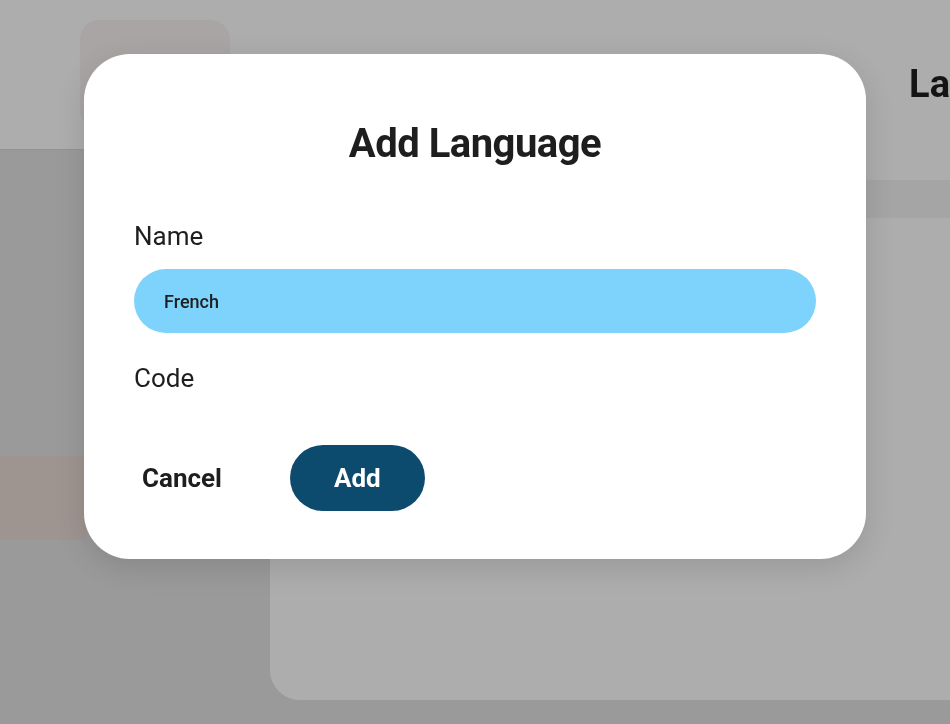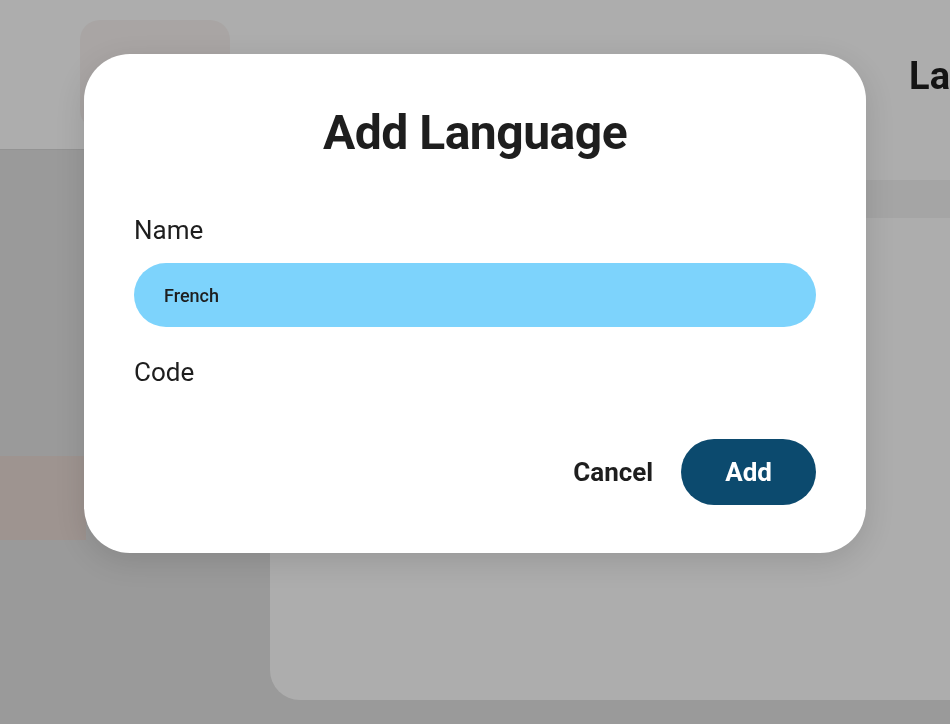--- a/index.html
+++ b/index.html
@@ -40,21 +40,21 @@
       position: absolute;
       top: 20px;
       left: 270px;
       right: 0;
       height: 680px;
       background: #ffffff;
       border-radius: 30px 0 0 30px;
     }
     .bg-la {
       position: absolute;
-      top: 54px;
+      top: 62px;
       right: 0;
       font-size: 38px;
       font-weight: 700;
       color: #1e1e1e;
     }
     .bg-panel {
       position: absolute;
       top: 180px;
       right: 0;
       width: 640px;
@@ -79,26 +79,27 @@
       padding-top: 54px;
     }
     .modal {
       width: 782px;
       background: #ffffff;
       border-radius: 46px;
       padding: 50px 50px 48px 50px;
       box-shadow: 0 8px 30px rgba(0,0,0,0.12);
     }
     .modal-title {
-      font-size: 48px;
+      font-size: 40px;
       font-weight: 700;
       color: #1e1e1e;
       text-align: center;
       margin-bottom: 54px;
       letter-spacing: -0.5px;
+      margin-top: 16px;
     }
     .field {
       margin-bottom: 30px;
     }
     .field-label {
       font-size: 26px;
       font-weight: 400;
       color: #1e1e1e;
       display: block;
       margin-bottom: 18px;
@@ -111,23 +112,23 @@
       border-radius: 32px;
       padding: 0 30px;
       font-size: 18px;
       font-weight: 500;
       color: #1e1e1e;
       outline: none;
       font-family: inherit;
     }
     .actions {
       display: flex;
-      justify-content: flex-end;
+      justify-content: flex-start;
       align-items: center;
-      gap: 20px;
+      gap: 60px;
       margin-top: 52px;
     }
     .btn-cancel {
       background: none;
       border: none;
       font-size: 26px;
       font-weight: 700;
       color: #1e1e1e;
       cursor: pointer;
       font-family: inherit;

